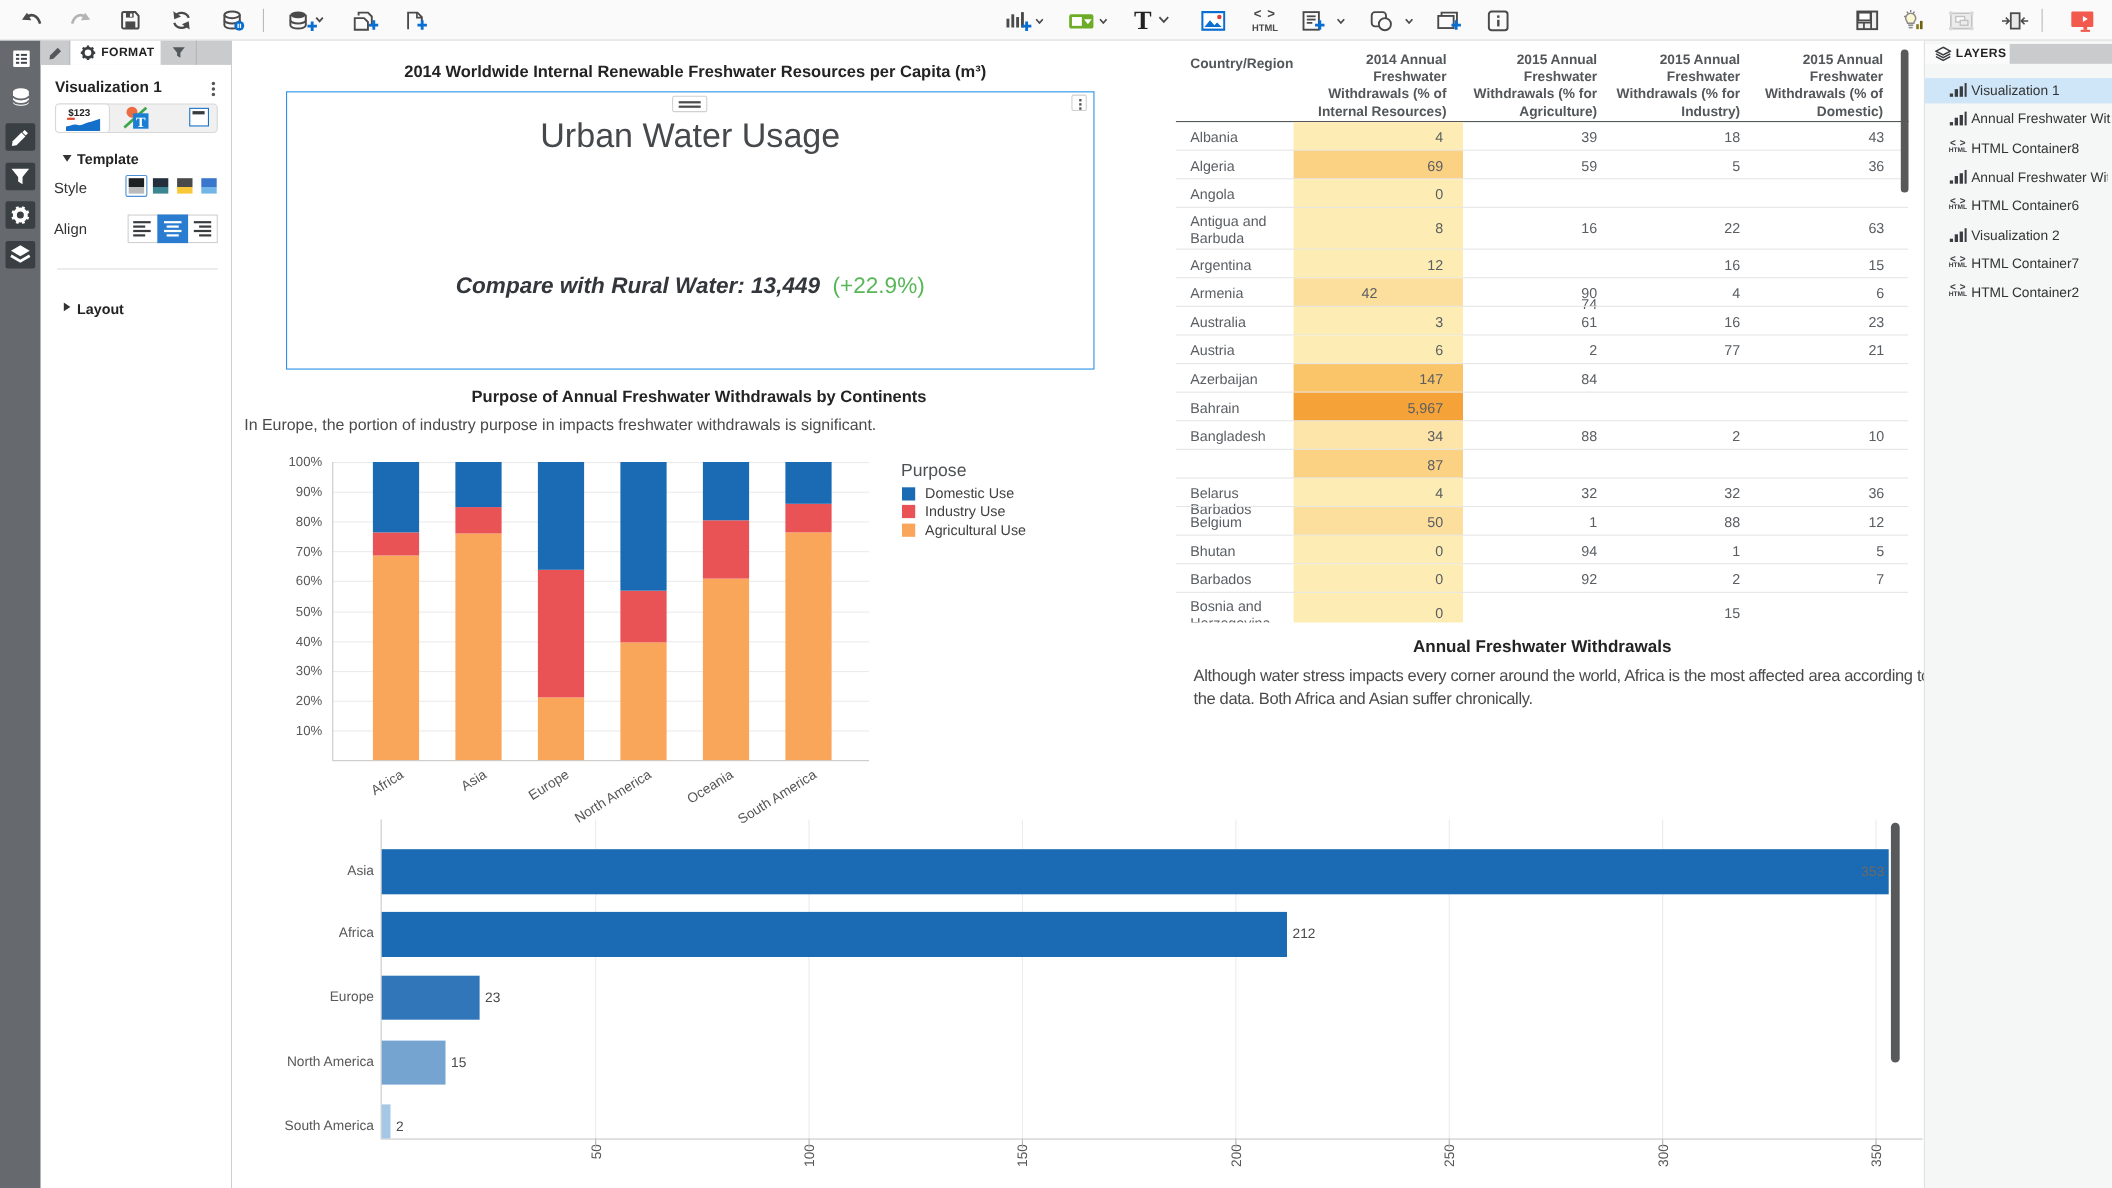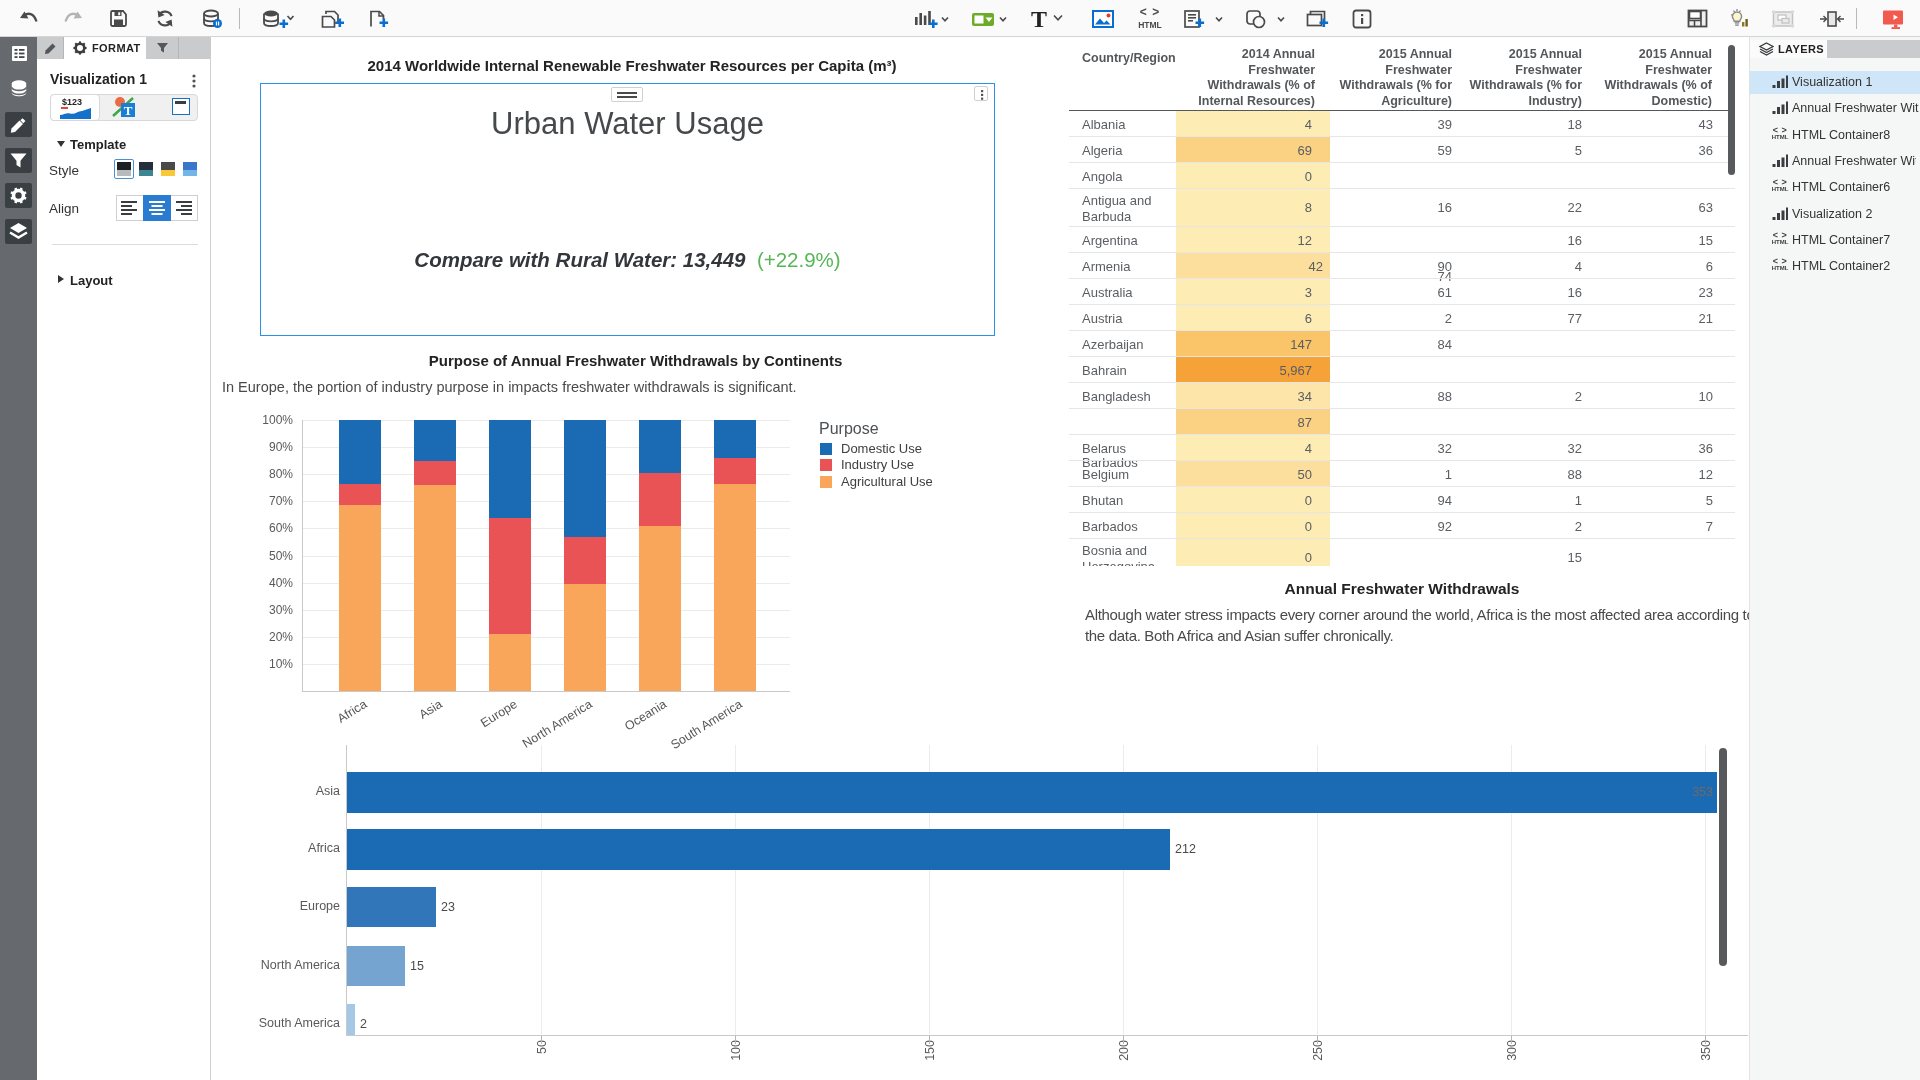--- a/index.html
+++ b/index.html
@@ -454,21 +454,21 @@
 <div class="abs" style="left:0; top:115px; width:666px; height:1px; background:#e6e6e6;"></div>
 <div class="abs" style="left:107px; top:116px; width:154px; height:26px; background:#fdedb4;"></div>
 <div class="abs" style="left:13px; top:122px; width:140px; font-size:13px; color:#5a5e62;">Argentina</div>
 <div class="abs" style="left:143px; top:122px; width:100px; text-align:right; font-size:13px; color:#5a5e62;">12</div>
 <div class="abs" style="left:283px; top:122px; width:100px; text-align:right; font-size:13px; color:#5a5e62;margin-top:36px;">74</div>
 <div class="abs" style="left:413px; top:122px; width:100px; text-align:right; font-size:13px; color:#5a5e62;">16</div>
 <div class="abs" style="left:544px; top:122px; width:100px; text-align:right; font-size:13px; color:#5a5e62;">15</div>
 <div class="abs" style="left:0; top:141px; width:666px; height:1px; background:#e6e6e6;"></div>
 <div class="abs" style="left:107px; top:142px; width:154px; height:26px; background:#fcdf9d;"></div>
 <div class="abs" style="left:13px; top:148px; width:140px; font-size:13px; color:#5a5e62;">Armenia</div>
-<div class="abs" style="left:154px; top:148px; width:100px; text-align:right; font-size:13px; color:#5a5e62;">42</div>
+<div class="abs" style="left:126px; top:148px; width:100px; text-align:center; font-size:13px; color:#5a5e62;">42</div>
 <div class="abs" style="left:283px; top:148px; width:100px; text-align:right; font-size:13px; color:#5a5e62;">90</div>
 <div class="abs" style="left:413px; top:148px; width:100px; text-align:right; font-size:13px; color:#5a5e62;">4</div>
 <div class="abs" style="left:544px; top:148px; width:100px; text-align:right; font-size:13px; color:#5a5e62;">6</div>
 <div class="abs" style="left:0; top:167px; width:666px; height:1px; background:#e6e6e6;"></div>
 <div class="abs" style="left:107px; top:168px; width:154px; height:26px; background:#fdedb4;"></div>
 <div class="abs" style="left:13px; top:174px; width:140px; font-size:13px; color:#5a5e62;">Australia</div>
 <div class="abs" style="left:143px; top:174px; width:100px; text-align:right; font-size:13px; color:#5a5e62;">3</div>
 <div class="abs" style="left:283px; top:174px; width:100px; text-align:right; font-size:13px; color:#5a5e62;">61</div>
 <div class="abs" style="left:413px; top:174px; width:100px; text-align:right; font-size:13px; color:#5a5e62;">16</div>
 <div class="abs" style="left:544px; top:174px; width:100px; text-align:right; font-size:13px; color:#5a5e62;">23</div>

